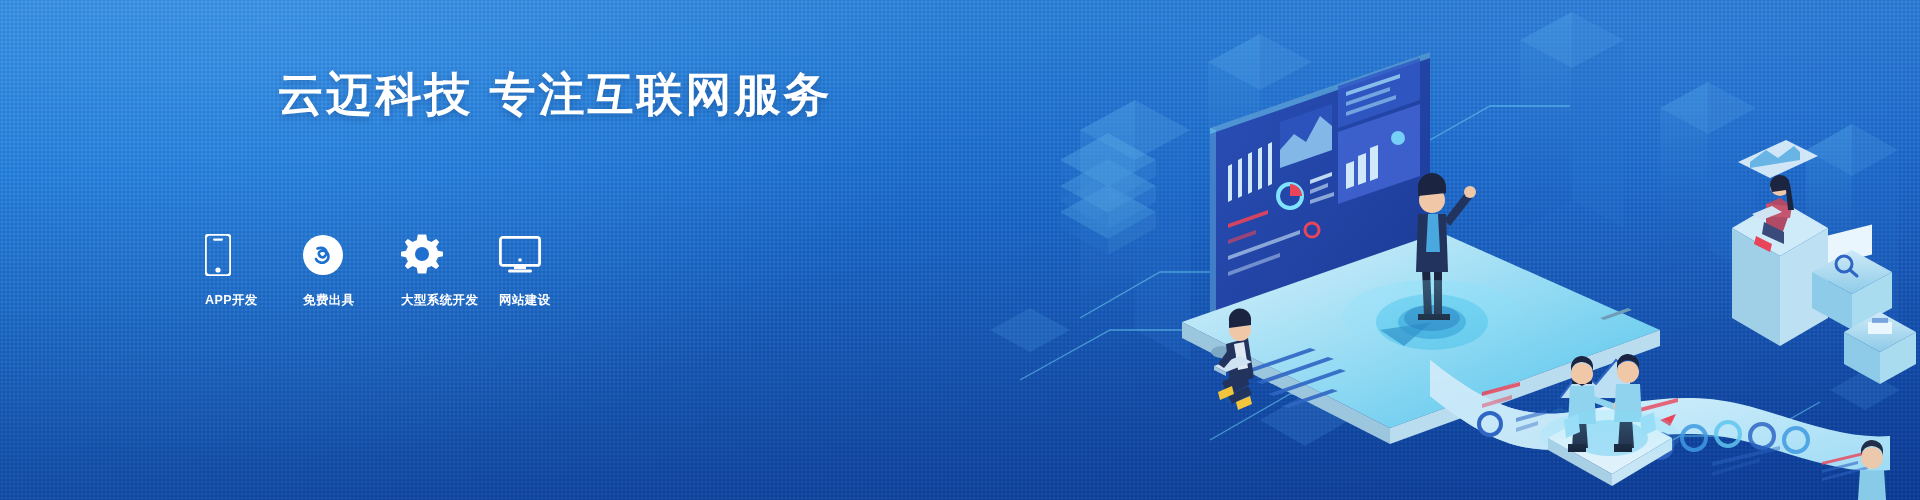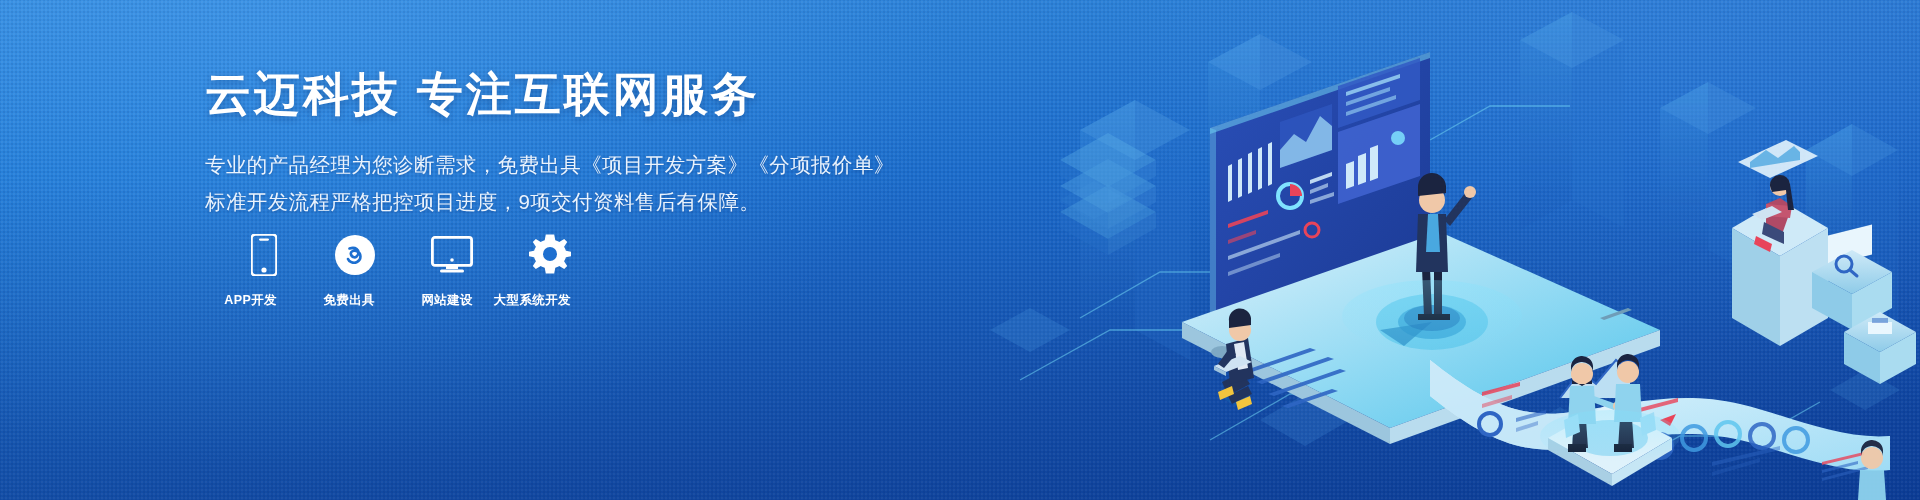--- a/index.html
+++ b/index.html
@@ -51,20 +51,21 @@
     z-index:6;
   }
   .headline {
     font-size:46px;
     font-weight:bold;
     color:#ffffff;
     letter-spacing:3px;
     line-height:1.25;
     white-space:nowrap;
     text-shadow:0 2px 7px rgba(0,25,80,0.30);
+    text-align:center;
   }
   .sub {
     margin-top:22px;
     font-size:20.5px;
     color:#eaf3fd;
     line-height:1.85;
     letter-spacing:0.4px;
     white-space:nowrap;
     text-shadow:0 1px 3px rgba(0,25,80,0.28);
   }
@@ -76,21 +77,21 @@
     left:205px; top:232px;
     display:flex;
     align-items:flex-end;
     gap:26px;
     z-index:6;
   }
   .svc {
     width:72px;
     display:flex;
     flex-direction:column;
-    align-items:flex-end;
+    align-items:flex-start;
     cursor:pointer;
   }
   .svc-ico {
     height:46px;
     display:flex;
     align-items:center;
     justify-content:center;
   }
   .svc-ico svg { display:block; }
   .svc-label {
@@ -423,24 +424,20 @@
         <ellipse cx="472" cy="316" rx="90" ry="36" fill="url(#gGlow)"></ellipse>
         <ellipse cx="650" cy="436" rx="70" ry="26" fill="url(#gGlow)"></ellipse>
       </g>
     </svg>
   </div>
 
   <div id="vign"></div>
 
   <div class="copy">
     <div class="headline">云迈科技 专注互联网服务</div>
-    <div class="sub">
-      <span class="sub-line">专业的产品经理为您诊断需求，免费出具《项目开发方案》《分项报价单》</span>
-      <span class="sub-line">标准开发流程严格把控项目进度，9项交付资料售后有保障。</span>
-    </div>
   </div>
 
   <div class="services">
 
     <div class="svc">
       <div class="svc-ico">
         <svg width="26" height="42" viewBox="0 0 26 42">
           <rect x="0.5" y="0.5" width="25" height="41" rx="4" fill="none" stroke="#ffffff" stroke-width="2.6"></rect>
           <rect x="8" y="4.5" width="10" height="2.2" rx="1.1" fill="#ffffff"></rect>
           <circle cx="13" cy="36" r="2.6" fill="#ffffff"></circle>
@@ -455,46 +452,46 @@
           <circle cx="20" cy="20" r="20" fill="#ffffff"></circle>
           <path d="M14.5 13.5 C20.5 11.5, 25 15, 23 19.5 C21 24, 17 22.5, 16 19.5
                    C15 16.5, 19 14.5, 22.5 16.5
                    C26 18.5, 27 24.5, 22 27
                    C18.5 28.7, 14 27, 13 24" fill="none" stroke="#1d6fd0" stroke-width="2.6" stroke-linecap="round"></path>
         </svg>
       </div>
       <div class="svc-label">免费出具</div>
     </div>
 
-
-    <div class="svc">
-      <div class="svc-ico">
-        <svg width="42" height="38" viewBox="0 0 42 38">
-          <rect x="1.4" y="1.4" width="39.2" height="28" rx="2.5" fill="none" stroke="#ffffff" stroke-width="2.8"></rect>
-          <circle cx="21" cy="24" r="1.8" fill="#ffffff"></circle>
-          <rect x="15" y="30" width="12" height="3" fill="#ffffff"></rect>
-          <rect x="9" y="33.5" width="24" height="3" rx="1.5" fill="#ffffff"></rect>
-        </svg>
-      </div>
-      <div class="svc-label">网站建设</div>
-    </div>
 
     <div class="svc">
       <div class="svc-ico">
         <svg width="42" height="42" viewBox="0 0 42 42">
           <path d="M21 0.5 L25.2 0.5 L26.3 6.2 C27.7 6.6, 29.1 7.2, 30.3 8 L35.2 4.9
                    L38.2 7.9 L35.1 12.8 C35.9 14, 36.5 15.4, 36.9 16.8 L42.6 17.9
                    L42.6 22.1 L36.9 23.2 C36.5 24.6, 35.9 26, 35.1 27.2 L38.2 32.1
                    L35.2 35.1 L30.3 32 C29.1 32.8, 27.7 33.4, 26.3 33.8 L25.2 39.5
                    L21 39.5 L16.8 39.5 L15.7 33.8 C14.3 33.4, 12.9 32.8, 11.7 32
                    L6.8 35.1 L3.8 32.1 L6.9 27.2 C6.1 26, 5.5 24.6, 5.1 23.2
                    L-0.6 22.1 L-0.6 17.9 L5.1 16.8 C5.5 15.4, 6.1 14, 6.9 12.8
                    L3.8 7.9 L6.8 4.9 L11.7 8 C12.9 7.2, 14.3 6.6, 15.7 6.2
                    L16.8 0.5 Z" fill="#ffffff"></path>
           <circle cx="21" cy="20" r="7" fill="#1d6fd0"></circle>
         </svg>
       </div>
       <div class="svc-label">大型系统开发</div>
     </div>
 
+    <div class="svc">
+      <div class="svc-ico">
+        <svg width="42" height="38" viewBox="0 0 42 38">
+          <rect x="1.4" y="1.4" width="39.2" height="28" rx="2.5" fill="none" stroke="#ffffff" stroke-width="2.8"></rect>
+          <circle cx="21" cy="24" r="1.8" fill="#ffffff"></circle>
+          <rect x="15" y="30" width="12" height="3" fill="#ffffff"></rect>
+          <rect x="9" y="33.5" width="24" height="3" rx="1.5" fill="#ffffff"></rect>
+        </svg>
+      </div>
+      <div class="svc-label">网站建设</div>
+    </div>
+
   </div>
 
 </div>
 
 </body></html>

